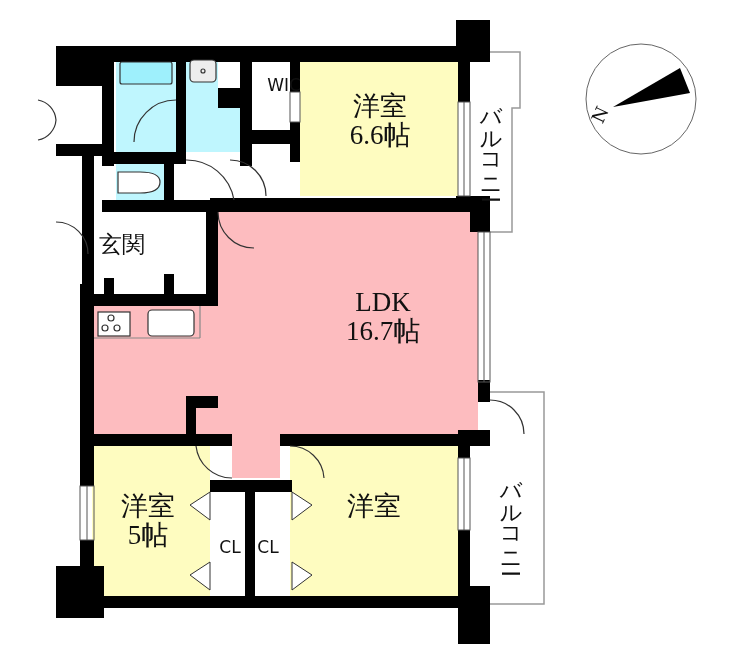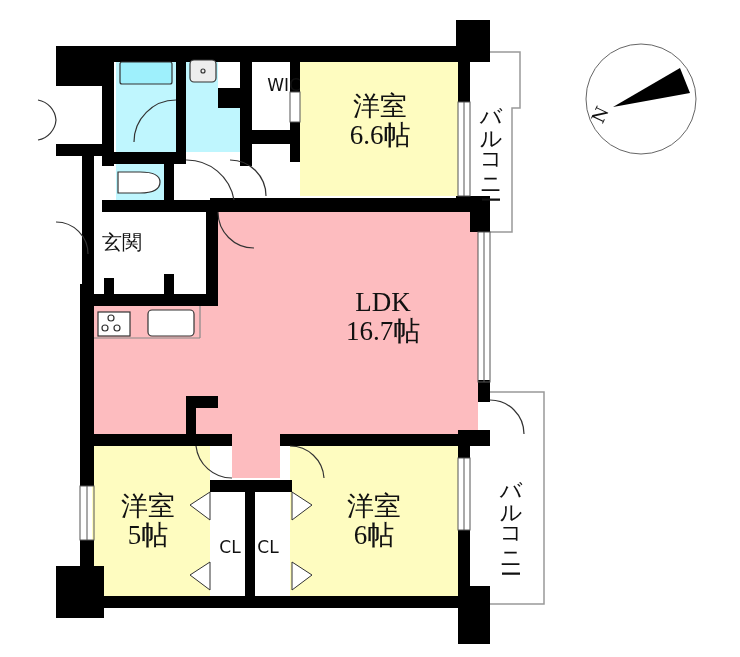--- a/index.html
+++ b/index.html
@@ -119,30 +119,29 @@
     <circle cx="641" cy="99" r="55" fill="none" stroke="#666" stroke-width="1"></circle>
     <polygon points="613,107 680,68 690,93" fill="#000"></polygon>
   </g>
 </svg>
 
 <div class="lbl room-label" style="left:340px;top:92px;width:80px;">
   <div>洋室</div>
   <div>6.6帖</div>
 </div>
 <div class="lbl small-lbl" style="left:246px;top:76px;width:48px;margin-left:14px;">WIC</div>
-<div class="lbl small-lbl" style="left:96px;top:232px;width:52px;font-size:20px;">玄関</div>
+<div class="lbl small-lbl" style="left:96px;top:232px;width:52px;font-size:23px;">玄関</div>
 <div class="lbl room-label" style="left:328px;top:288px;width:110px;">
   <div>LDK</div>
   <div>16.7帖</div>
 </div>
 <div class="lbl room-label" style="left:108px;top:492px;width:80px;">
   <div>洋室</div>
   <div>5帖</div>
 </div>
 <div class="lbl room-label" style="left:334px;top:492px;width:80px;">
   <div>洋室</div>
-  <div>6帖</div>
 </div>
 <div class="lbl small-lbl" style="left:216px;top:538px;width:28px;">CL</div>
 <div class="lbl small-lbl" style="left:254px;top:538px;width:28px;">CL</div>
 <div class="vert" style="left:480px;top:92px;">バルコニー</div>
 <div class="vert" style="left:500px;top:466px;">バルコニー</div>
 <div class="compass-n" style="left:592px;top:104px;">N</div>
 
 </body></html>

